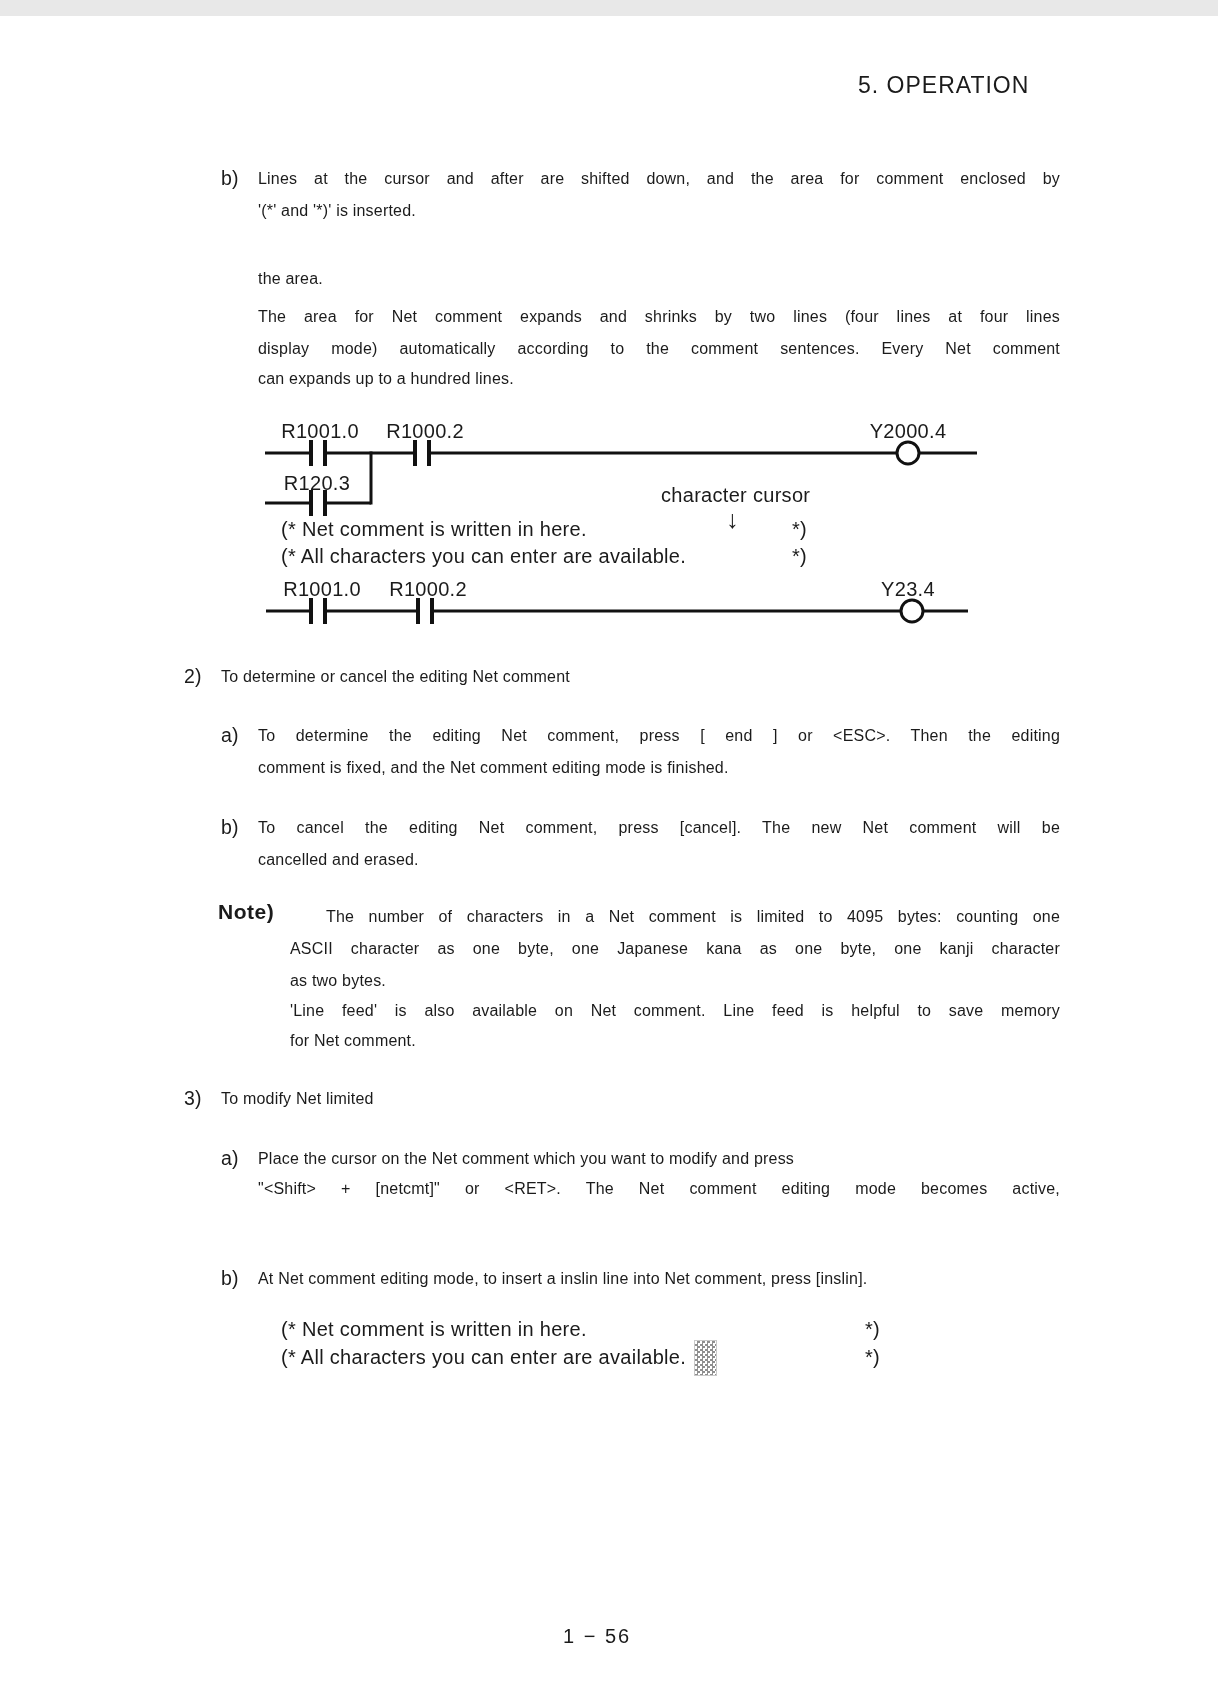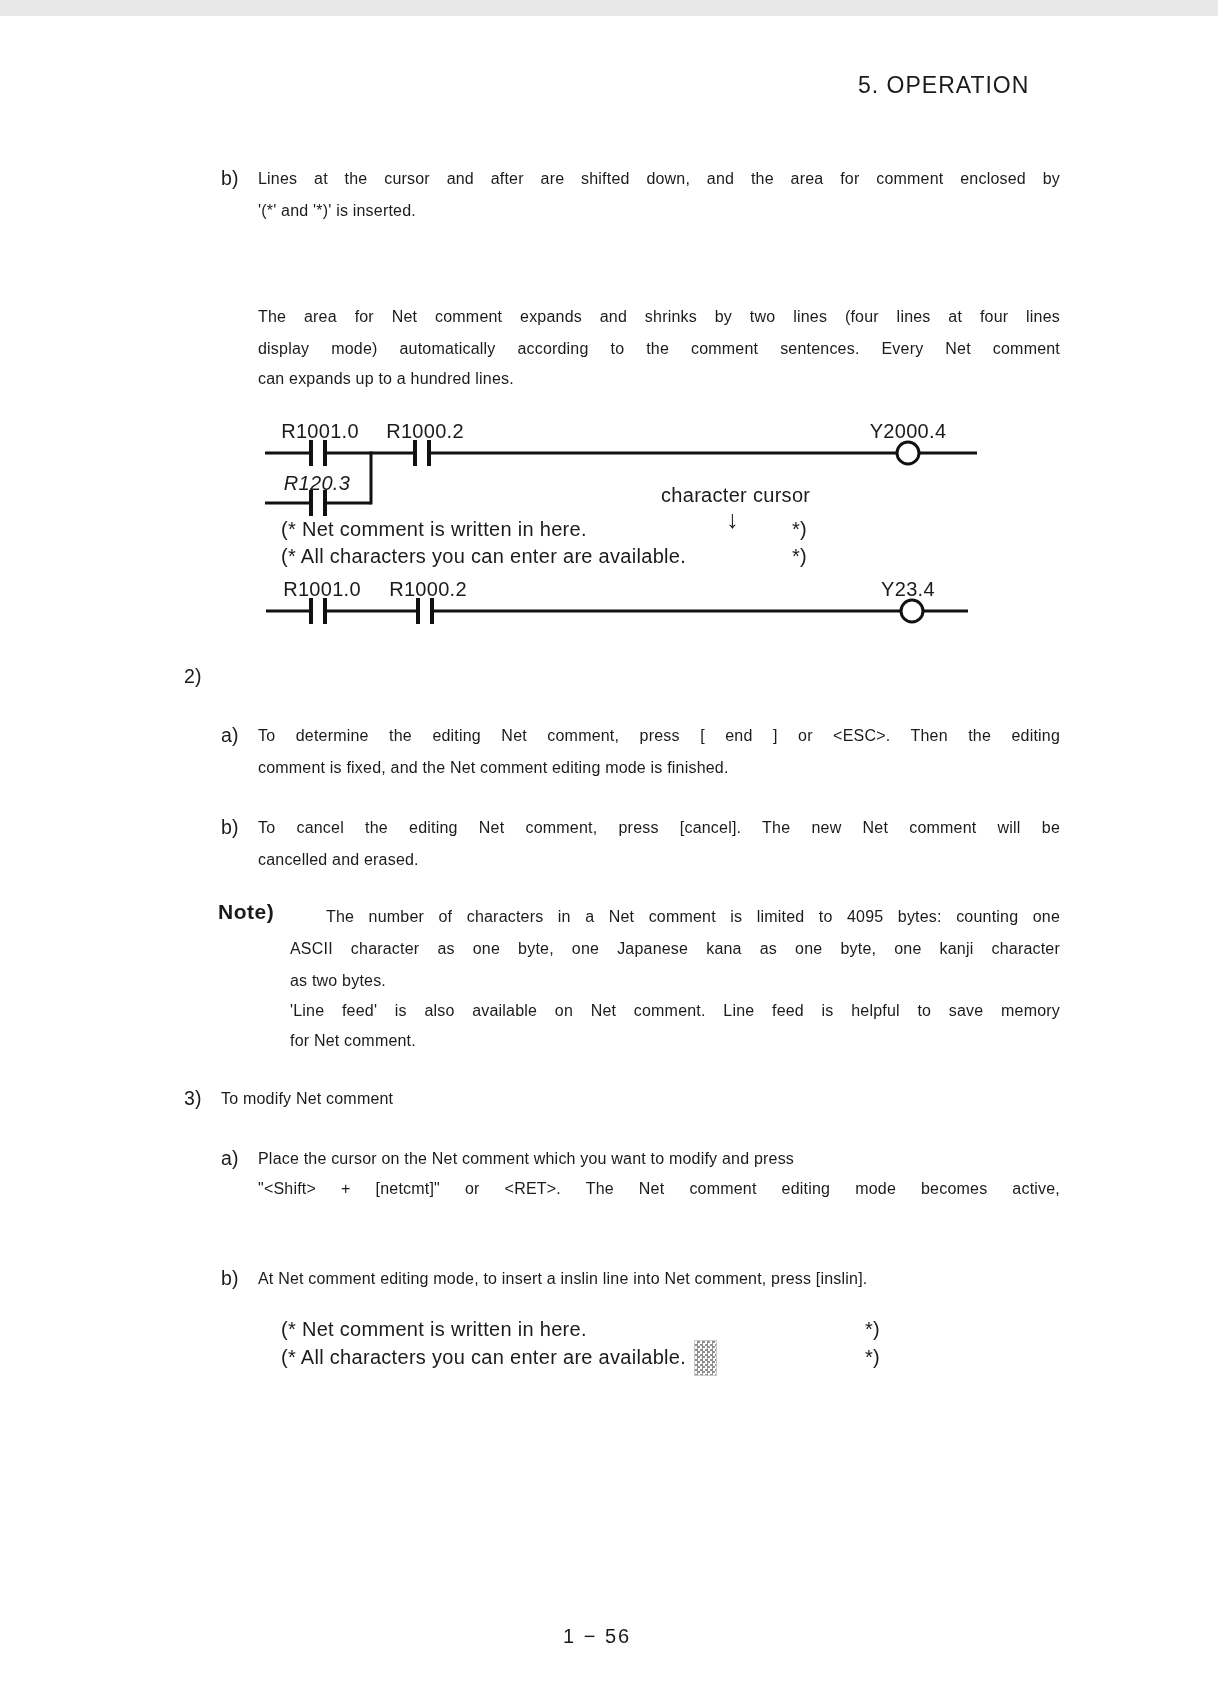--- a/index.html
+++ b/index.html
@@ -33,20 +33,21 @@
 </head>
 <body>
 
 <div class="page">
 
   <div class="t hdr" style="left:858px; top:57px;">5.  OPERATION</div>
 
   <div class="t num" style="left:221px; top:150px;">b)</div>
   <div class="t jl" style="left:258px; top:150px; width:802px;">Lines at the cursor and after are shifted down,  and the area for comment enclosed by</div>
   <div class="t ll" style="left:258px; top:182px; width:802px;">'(*' and '*)' is inserted.</div>
+  <div class="t ll" style="left:258px; top:250px; width:802px;">the area.</div>
   <div class="t jl" style="left:258px; top:288px; width:802px;">The area for Net comment expands and shrinks by two lines (four lines at four lines</div>
   <div class="t jl" style="left:258px; top:320px; width:802px;">display mode) automatically according to the comment sentences.  Every Net comment</div>
   <div class="t ll" style="left:258px; top:350px; width:802px;">can expands up to a hundred lines.</div>
 
   <svg class="ladder" width="1218" height="1700" viewBox="0 0 1218 1700">
 
     <g>
       <line x1="265" y1="437" x2="311" y2="437" stroke-width="3"></line>
       <g>
         <line x1="311" y1="424" x2="311" y2="450" stroke-width="4"></line>
@@ -83,53 +84,54 @@
       </g>
       <line x1="432" y1="595" x2="901" y2="595" stroke-width="3"></line>
       <circle cx="912" cy="595" r="11" stroke-width="3"></circle>
       <line x1="923" y1="595" x2="968" y2="595" stroke-width="3"></line>
     </g>
   </svg>
 
   <div class="dlabel ctr" style="left:280px; top:404px; width:80px;">R1001.0</div>
   <div class="dlabel ctr" style="left:385px; top:404px; width:80px;">R1000.2</div>
   <div class="dlabel ctr" style="left:868px; top:404px; width:80px;">Y2000.4</div>
-  <div class="dlabel ctr" style="left:282px; top:456px; width:70px;font-style:italic;">R120.3</div>
+  <div class="dlabel ctr" style="left:282px; top:456px; width:70px;">R120.3</div>
 
   <div class="dlabel" style="left:661px; top:468px;">character cursor</div>
   <div class="dlabel arrow" style="left:726px; top:489px;">↓</div>
 
   <div class="dlabel" style="left:281px; top:502px;">(* Net comment is written in here.</div>
   <div class="dlabel" style="left:792px; top:502px;">*)</div>
   <div class="dlabel" style="left:281px; top:529px;">(* All characters you can enter are available.</div>
   <div class="dlabel" style="left:792px; top:529px;">*)</div>
 
   <div class="dlabel ctr" style="left:282px; top:562px; width:80px;">R1001.0</div>
   <div class="dlabel ctr" style="left:388px; top:562px; width:80px;">R1000.2</div>
   <div class="dlabel ctr" style="left:878px; top:562px; width:60px;">Y23.4</div>
 
   <div class="t num" style="left:184px; top:648px;">2)</div>
+  <div class="t ll" style="left:221px; top:648px; width:840px;">To determine or cancel the editing Net comment</div>
 
   <div class="t num" style="left:221px; top:707px;">a)</div>
   <div class="t jl" style="left:258px; top:707px; width:802px;">To determine the editing Net comment, press [ end ] or &lt;ESC&gt;. Then the editing</div>
   <div class="t ll" style="left:258px; top:739px; width:802px;">comment is fixed,  and the Net comment editing mode is finished.</div>
 
   <div class="t num" style="left:221px; top:799px;">b)</div>
   <div class="t jl" style="left:258px; top:799px; width:802px;">To cancel the editing Net comment, press [cancel].  The new Net comment will be</div>
   <div class="t ll" style="left:258px; top:831px; width:802px;">cancelled and erased.</div>
 
   <div class="abs notelab" style="left:218px; top:884px;">Note)</div>
   <div class="t jl" style="left:326px; top:888px; width:734px;">The number of characters in a Net comment is limited to 4095 bytes: counting one</div>
   <div class="t jl" style="left:290px; top:920px; width:770px;">ASCII character as one byte,  one Japanese kana as one byte, one kanji character</div>
   <div class="t ll" style="left:290px; top:952px; width:770px;">as two bytes.</div>
   <div class="t jl" style="left:290px; top:982px; width:770px;">'Line feed' is also available on Net comment.  Line feed is helpful to save memory</div>
   <div class="t ll" style="left:290px; top:1012px; width:770px;">for Net comment.</div>
 
   <div class="t num" style="left:184px; top:1070px;">3)</div>
-  <div class="t ll" style="left:221px; top:1070px; width:840px;">To modify Net comment</div>
+  <div class="t ll" style="left:221px; top:1070px; width:840px;">To modify Net limited</div>
 
   <div class="t num" style="left:221px; top:1130px;">a)</div>
   <div class="t ll" style="left:258px; top:1130px; width:802px;">Place the cursor on the Net comment which you want to modify and press</div>
   <div class="t jl" style="left:258px; top:1160px; width:802px;">"&lt;Shift&gt; + [netcmt]" or &lt;RET&gt;.  The Net comment editing mode becomes active,</div>
 
   <div class="t num" style="left:221px; top:1250px;">b)</div>
   <div class="t ll" style="left:258px; top:1250px; width:830px;">At Net comment editing mode,  to insert a inslin line into Net comment, press [inslin].</div>
 
   <div class="dlabel" style="left:281px; top:1302px;">(* Net comment is written in here.</div>
   <div class="dlabel" style="left:865px; top:1302px;">*)</div>

